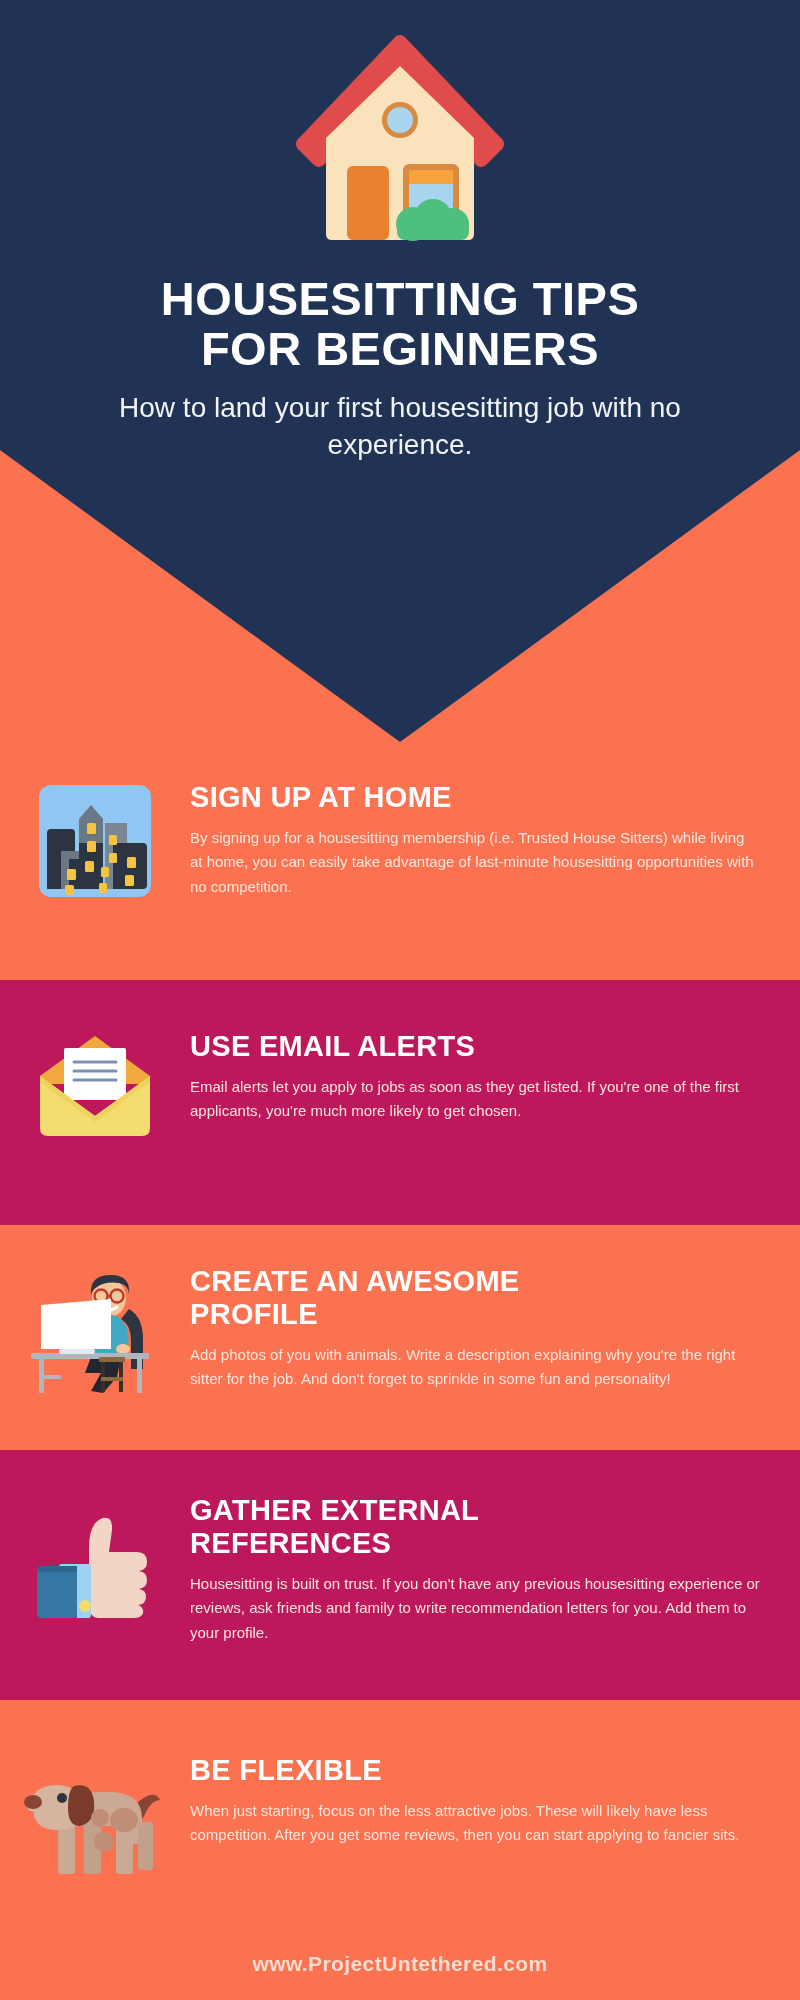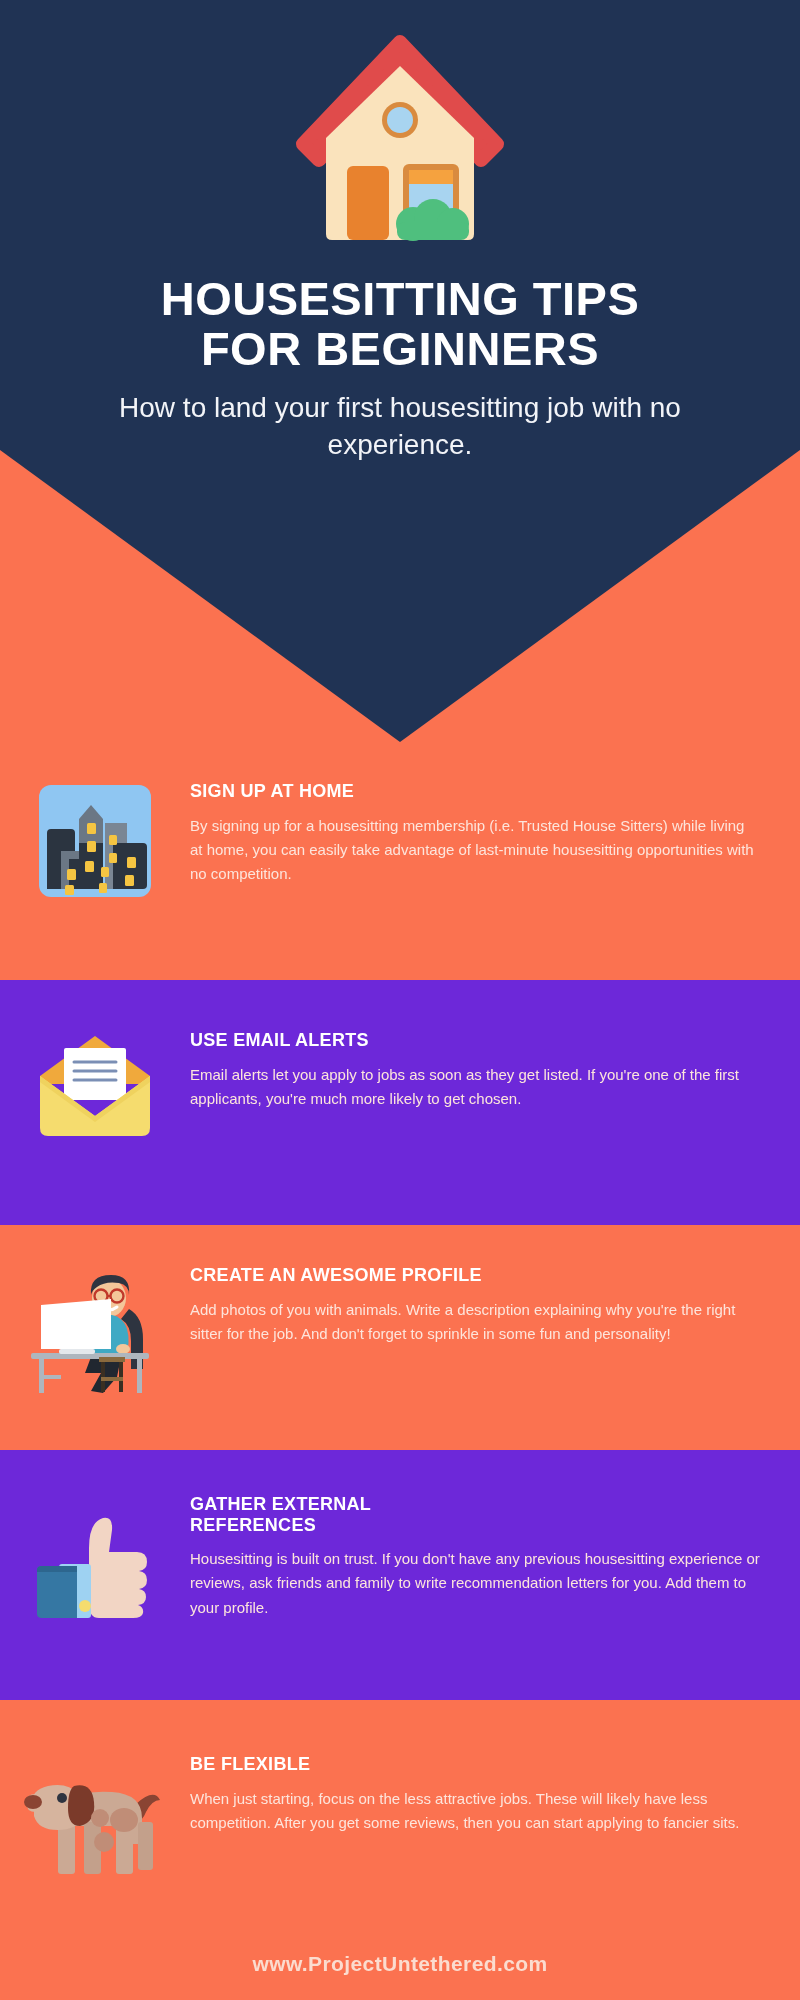--- a/index.html
+++ b/index.html
@@ -51,35 +51,35 @@
     width:640px;
   }
 
   
   .section{
     position:absolute;left:0;width:800px;
     display:flex;align-items:flex-start;
     box-sizing:border-box;
   }
   .sec-dark{background:#FB7250;}
-  .sec-light{background:#6d28d9;}
+  .sec-light{background:#be185d;}
 
   .sec-icon{
     width:190px;flex:0 0 190px;
     display:flex;align-items:center;justify-content:center;
     box-sizing:border-box;
   }
   .sec-icon svg{display:block;}
 
   .sec-text{
     flex:1 1 auto;padding-right:40px;box-sizing:border-box;
   }
   .sec-heading{
     color:#ffffff;
-    font-size:18px;
+    font-size:29px;
     font-weight:bold;
     letter-spacing:0.3px;
     line-height:1.14;
     margin:0 0 12px 0;
     text-transform:uppercase;
   }
   .sec-body{
     color:#fde5dc;
     font-size:15px;
     font-weight:400;

